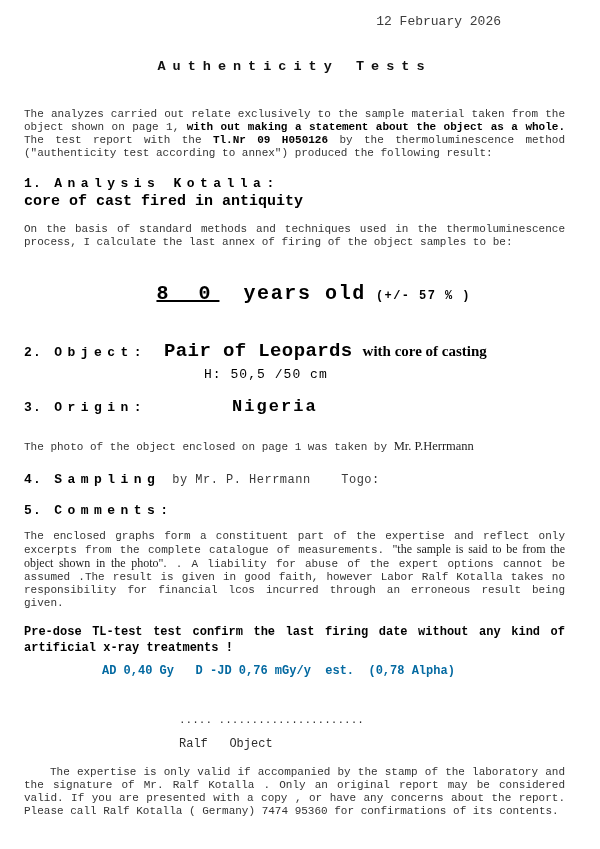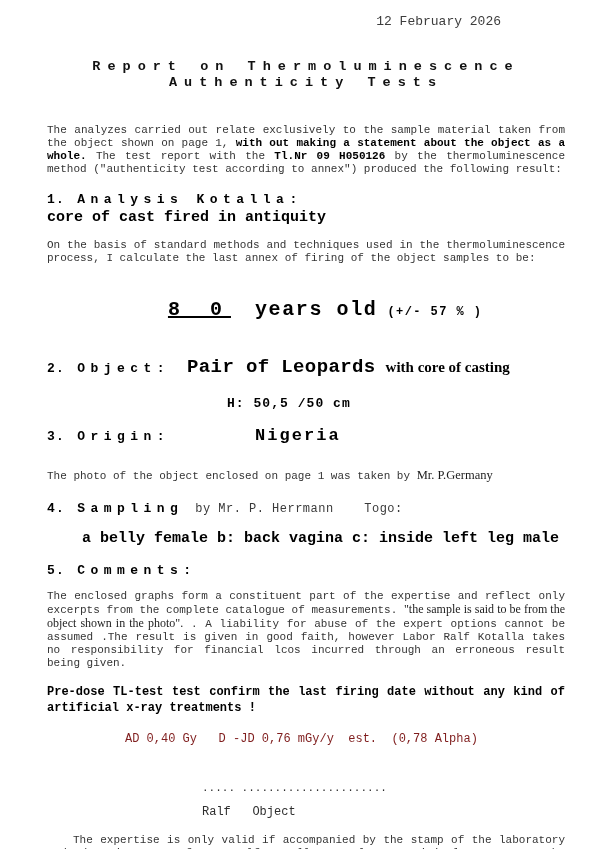--- a/index.html
+++ b/index.html
@@ -3,21 +3,21 @@
 <meta charset="utf-8">
 <style>
   html, body { margin: 0; padding: 0; background: #ffffff; }
   .page {
     position: relative;
     width: 600px;
     height: 849px;
     margin: 0 auto;
     background: #ffffff;
     box-sizing: border-box;
-    padding: 14px 35px 0 47px;
+    padding: 14px 35px 0 24px;
     font-family: "Liberation Mono", "DejaVu Sans Mono", monospace;
     color: #2e2e2e;
     overflow: hidden;
   }
   .date-row {
     text-align: right;
     padding-right: 64px;
     font-size: 13px;
     color: #3d3d3d;
   }
@@ -63,23 +63,23 @@
     color: #000;
     white-space: pre;
   }
   .age-value { font-size: 20px; letter-spacing: 0.45em; margin-right: 24px; text-decoration: underline; }
   .age-label { font-size: 20px; letter-spacing: 0.08em; }
   .age-tol { font-size: 12px; margin-left: 10px; letter-spacing: 0.12em; }
   .object-line { margin-top: 17px; }
   .object-line .obj-name { font-size: 19px; margin-left: 17px; letter-spacing: 0.02em; }
   .object-line .obj-suffix { font-size: 15px; margin-left: 10px; font-family: Liberation Serif, serif; }
   .height-line {
-    margin-top: 18px;
+    margin-top: 5px;
     margin-left: 180px;
-    font-weight: bold;
+    font-weight: normal;
     color: #000;
     font-size: 13px;
     letter-spacing: 0.08em;
   }
   .origin-line { margin-top: 15px; }
   .origin-line .origin-value { font-size: 17px; margin-left: 85px; letter-spacing: 0.12em; }
   .photo-line {
     margin-top: 23px;
     font-size: 11px;
     color: #343434;
@@ -110,24 +110,24 @@
   }
   .predose {
     margin-top: 14px;
     font-weight: bold;
     color: #000;
     font-size: 12px;
     line-height: 16px;
     text-align: justify;
   }
   .dose-line {
-    margin-top: 16px;
+    margin-top: 8px;
     margin-left: 78px;
-    font-weight: normal;
-    color: #7f1d1d;
+    font-weight: bold;
+    color: #0369a1;
     font-size: 12px;
     white-space: pre;
   }
   .sig-dots {
     margin-top: 36px;
     margin-left: 155px;
     font-size: 11px;
     color: #2e2e2e;
     white-space: pre;
   }
@@ -144,21 +144,20 @@
   }
 </style>
 </head>
 <body>
 
 <div class="page">
 
   <div class="date-row">12 February 2026</div>
 
   <div class="title">
-    <div>Report on Thermoluminescence</div>
     <div>Authenticity Tests</div>
   </div>
 
   <div class="para intro"><span>The analyzes carried out relate exclusively to the sample material taken from the object shown on page 1, </span><b>with out making a statement about the object as a whole.</b><span> The test report with the </span><b>Tl.Nr 09 H050126</b><span> by the thermoluminescence method ("authenticity test according to annex") produced the following result:</span></div>
 
   <div class="sec-heading h1">
     <span class="sec-num">1.</span>
     <span class="spaced">Analysis Kotalla:</span>
   </div>
 
@@ -178,29 +177,28 @@
   </div>
 
   <div class="height-line">H: 50,5 /50 cm</div>
 
   <div class="sec-heading origin-line">
     <span class="sec-num">3.</span>
     <span class="spaced">Origin:</span>
     <span class="origin-value">Nigeria</span>
   </div>
 
-  <div class="photo-line"><span>The photo of the object enclosed on page 1 was taken by </span><span class="serif">Mr. P.Germany</span></div>
+  <div class="photo-line"><span>The photo of the object enclosed on page 1 was taken by </span><span class="serif">Mr. P.Herrmann</span></div>
 
   <div class="sec-heading sampling-line">
     <span class="sec-num">4.</span>
     <span class="spaced">Sampling</span>
     <span class="by-text">by Mr. P. Herrmann    Togo:</span>
   </div>
 
-  <div class="locations-line">a belly female b: back vagina c: inside left leg male</div>
 
   <div class="sec-heading h5">
     <span class="sec-num">5.</span>
     <span class="spaced">Comments:</span>
   </div>
 
   <div class="para comments-para"><span>The enclosed graphs form a constituent part of the expertise and reflect only excerpts from the complete catalogue of measurements. </span><span class="serif">"the sample is said to be from the object shown in the photo".</span><span> . A liability for abuse of the expert options cannot be assumed .The result is given in good faith, however Labor Ralf Kotalla takes no responsibility for financial lcos incurred through an erroneous result being given.</span></div>
 
   <div class="predose">Pre-dose TL-test test confirm the last firing date without any kind of artificial x-ray treatments !</div>
 

